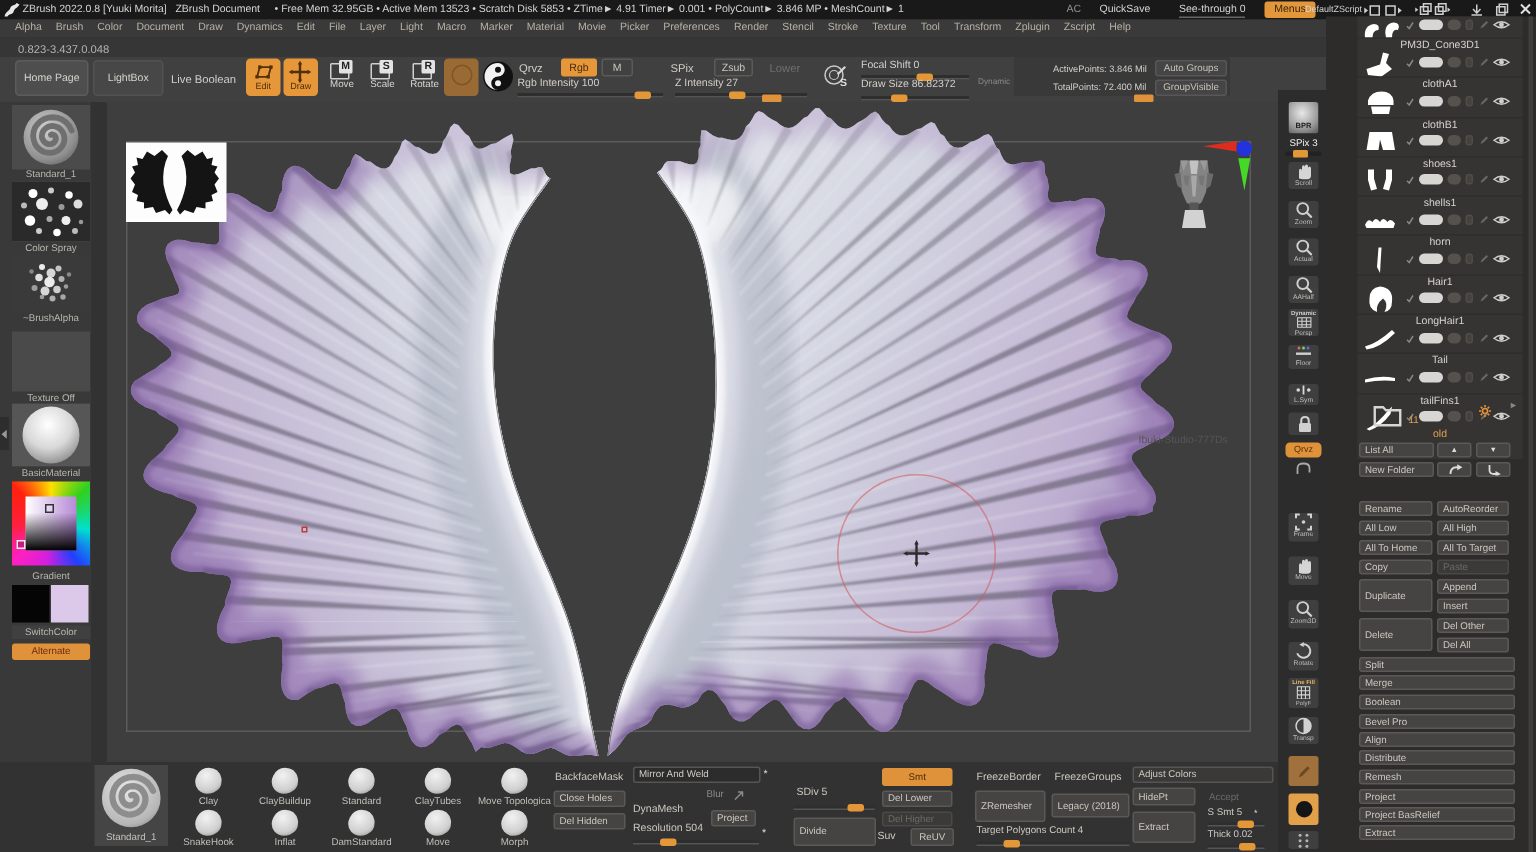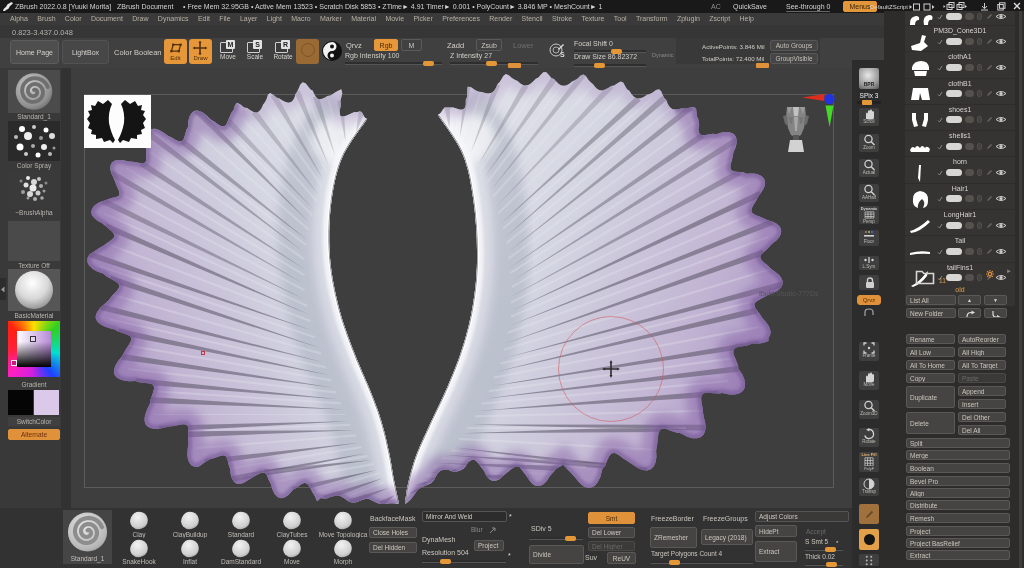--- a/index.html
+++ b/index.html
@@ -66,21 +66,21 @@
       <span>Transform</span>
       <span>Zplugin</span>
       <span>Zscript</span>
       <span>Help</span>
     </div>
 <div class="abs" style="left:0;top:25px;width:1024px;height:13px;background:#363636"></div>
 <div style="position:absolute;left:12px;top:28px;color:#b5b2ad;font-size:7.5px;white-space:nowrap;">0.823-3.437.0.048</div>
 <div class="abs" style="left:0;top:38px;width:1024px;height:30px;background:#404040"></div>
 <div style="position:absolute;left:10px;top:40px;width:49px;height:24px;background:#4e4e4e;border:1px solid #5c5c5c;border-radius:3px;color:#d6d3cd;font-size:7px;line-height:23px;text-align:center;padding:0 3px;box-sizing:border-box;white-space:nowrap;overflow:hidden;">Home Page</div>
 <div style="position:absolute;left:62px;top:40px;width:47px;height:24px;background:#474747;border:1px solid #525252;border-radius:3px;color:#d6d3cd;font-size:7px;line-height:23px;text-align:center;padding:0 3px;box-sizing:border-box;white-space:nowrap;overflow:hidden;">LightBox</div>
-<div style="position:absolute;left:114px;top:48px;color:#d2cec8;font-size:7.5px;white-space:nowrap;">Color Boolean</div>
+<div style="position:absolute;left:114px;top:48px;color:#d2cec8;font-size:7.5px;white-space:nowrap;">Live Boolean</div>
 <div class="abs" style="left:164px;top:39px;width:23px;height:25px;background:#e5973a;border-radius:3px"></div>
 <svg class="abs" style="left:168px;top:41px" width="16" height="13" viewBox="0 0 16 14">
       <path d="M3,11 L5,4 L13,4 L11,11 Z" fill="none" stroke="#513008" stroke-width="1.3"></path>
       <g fill="#513008">
         <rect x="1.8" y="9.8" width="2.4" height="2.4"></rect>
         <rect x="3.8" y="2.8" width="2.4" height="2.4"></rect>
         <rect x="11.8" y="2.8" width="2.4" height="2.4"></rect>
         <rect x="9.8" y="9.8" width="2.4" height="2.4"></rect>
       </g>
     </svg>
@@ -100,21 +100,21 @@
 <svg class="abs" style="left:322px;top:41px" width="20" height="20" viewBox="0 0 20 20">
       <path d="M10,1 A9,9 0 0 0 10,19 A4.5,4.5 0 0 1 10,10 A4.5,4.5 0 0 0 10,1 Z" fill="#f2f2f2"></path>
       <circle cx="10" cy="14.5" r="2" fill="#f2f2f2"></circle>
       <circle cx="10" cy="5.5" r="2" fill="#111"></circle>
     </svg>
 <div style="position:absolute;left:346px;top:41px;color:#d2cec8;font-size:7.5px;white-space:nowrap;">Qrvz</div>
 <div style="position:absolute;left:374px;top:39px;width:24px;height:12px;background:#e5973a;border:1px solid #e5973a;border-radius:2px;color:#4a2c08;font-size:7px;line-height:11px;text-align:center;padding:0 3px;box-sizing:border-box;white-space:nowrap;overflow:hidden;">Rgb</div>
 <div style="position:absolute;left:401px;top:39px;width:21px;height:12px;background:#414141;border:1px solid #5a5a5a;border-radius:2px;color:#cac5bf;font-size:7px;line-height:11px;text-align:center;padding:0 3px;box-sizing:border-box;white-space:nowrap;overflow:hidden;">M</div>
 <div style="position:absolute;left:345px;top:52px;color:#d2cec8;font-size:7px;white-space:nowrap;">Rgb Intensity 100</div>
 <div style="position:absolute;left:345px;top:62px;width:97px;height:3px;background:#2e2e2e;border-bottom:1px solid #555"></div><div style="position:absolute;left:423px;top:61px;width:11px;height:5px;background:#e49737;border-radius:2px"></div>
-<div style="position:absolute;left:447px;top:41px;color:#d2cec8;font-size:7.5px;white-space:nowrap;">Zadd</div>
+<div style="position:absolute;left:447px;top:41px;color:#d2cec8;font-size:7.5px;white-space:nowrap;">SPix</div>
 <div style="position:absolute;left:476px;top:39px;width:26px;height:12px;background:#414141;border:1px solid #5a5a5a;border-radius:2px;color:#cac5bf;font-size:7px;line-height:11px;text-align:center;padding:0 3px;box-sizing:border-box;white-space:nowrap;overflow:hidden;">Zsub</div>
 <div style="position:absolute;left:513px;top:41px;color:#6f6f6f;font-size:7.5px;white-space:nowrap;">Lower</div>
 <div style="position:absolute;left:450px;top:52px;color:#d2cec8;font-size:7px;white-space:nowrap;">Z Intensity 27</div>
 <div style="position:absolute;left:450px;top:62px;width:88px;height:3px;background:#2e2e2e;border-bottom:1px solid #555"></div><div style="position:absolute;left:486px;top:61px;width:11px;height:5px;background:#e49737;border-radius:2px"></div>
 <svg class="abs" style="left:549px;top:42px" width="17" height="16" viewBox="0 0 17 16">
       <circle cx="7" cy="8" r="6" fill="none" stroke="#c9c9c9" stroke-width="1"></circle>
       <circle cx="7" cy="8" r="3" fill="none" stroke="#c9c9c9" stroke-width="0.8"></circle>
       <path d="M9,7 L14,2 L15,3 L10,8 Z" fill="#d8d8d8"></path>
       <text x="11" y="15" font-size="7" fill="#ddd" font-weight="bold">S</text>
     </svg>

